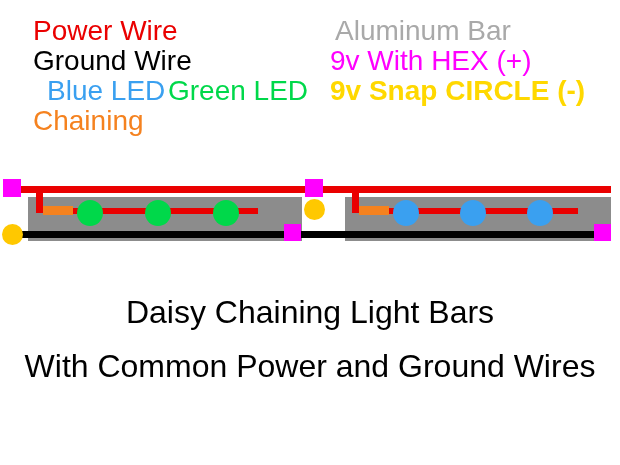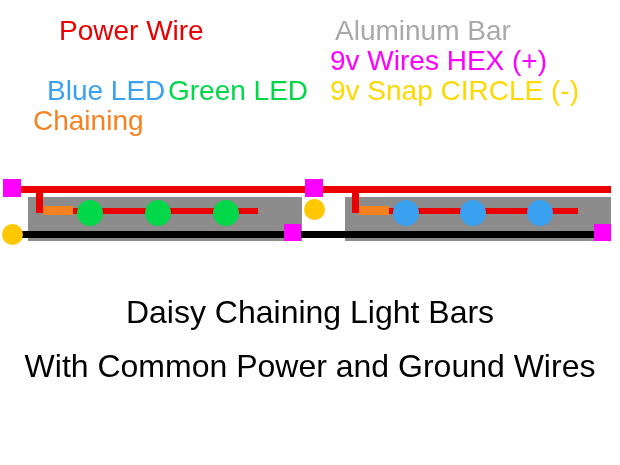--- a/index.html
+++ b/index.html
@@ -1,49 +1,50 @@
 <!DOCTYPE html>
 <html style="--power: #ea0000; --ground: #000000; --blue: #3aa0f0; --green: #00d84a; --resistor: #f5821f; --bar: #8c8c8c; --bartext: #a9a9a9; --hex: #ff00ff; --snapcircle: #ffc800; --snapcircletext: #ffd800;"><head>
 <meta charset="utf-8">
 <style>
   html,body{margin:0;padding:0;background:#fff;}
   .screen{position:relative;width:620px;height:465px;background:#fff;overflow:hidden;
     font-family:"Liberation Sans",sans-serif;font-weight:400;}
   .legend-item{position:absolute;font-size:28px;line-height:30px;white-space:nowrap;}
-  .c-power{color:var(--power);margin-left:26px;}
+  .c-power{color:var(--power);}
   .c-ground{color:var(--ground);}
   .c-blue{color:var(--blue);}
   .c-green{color:var(--green);}
   .c-resistor{color:var(--resistor);}
   .c-bartext{color:var(--bartext);}
   .c-hex{color:var(--hex);}
-  .c-snaptext{color:var(--snapcircletext);}
+  .c-snaptext{color:var(--snapcircletext);font-weight:bold;}
   .bar{position:absolute;top:197px;height:44px;background:var(--bar);z-index:1;}
   .wire-h{position:absolute;z-index:2;}
   .inner{position:absolute;z-index:3;}
   .led{position:absolute;top:200px;width:26px;height:26px;border-radius:50%;z-index:4;}
   .led-green{background:var(--green);}
   .led-blue{background:var(--blue);}
   .snap-hex{position:absolute;background:var(--hex);z-index:5;}
   .snap-circle{position:absolute;border-radius:50%;background:var(--snapcircle);z-index:5;}
   .caption-line{position:absolute;left:0;width:620px;text-align:center;
     font-size:32px;line-height:36px;color:#000;white-space:nowrap;}
 </style>
 </head>
 <body>
 
 <div class="screen">
 
   <div class="legend-item c-power" style="left:33px;top:16px;">Power Wire</div>
+  <div class="legend-item c-ground" style="left:33px;top:46px;">Ground Wire</div>
   <div class="legend-item c-blue" style="left:33px;top:76px;margin-left:14px;">Blue LED</div>
   <div class="legend-item c-green" style="left:168px;top:76px;text-align:right;">Green LED</div>
   <div class="legend-item c-resistor" style="left:33px;top:106px;">Chaining</div>
 
   <div class="legend-item c-bartext" style="left:335px;top:16px;text-align:right;">Aluminum Bar</div>
-  <div class="legend-item c-hex" style="left:330px;top:46px;">9v Wires HEX (+)</div>
+  <div class="legend-item c-hex" style="left:330px;top:46px;">9v With HEX (+)</div>
   <div class="legend-item c-snaptext" style="left:330px;top:76px;">9v Snap CIRCLE (-)</div>
 
   <div class="bar" style="left:28px;width:274px;"></div>
   <div class="bar" style="left:345px;width:266px;"></div>
 
   <div class="wire-h" style="left:10px;top:186px;width:601px;height:7px;background:var(--power);"></div>
   <div class="wire-h" style="left:10px;top:231px;width:601px;height:7px;background:var(--ground);"></div>
 
   <div class="inner" style="left:36px;top:191px;width:7px;height:22px;background:var(--power);"></div>
   <div class="inner" style="left:43px;top:206px;width:30px;height:9px;background:var(--resistor);"></div>

